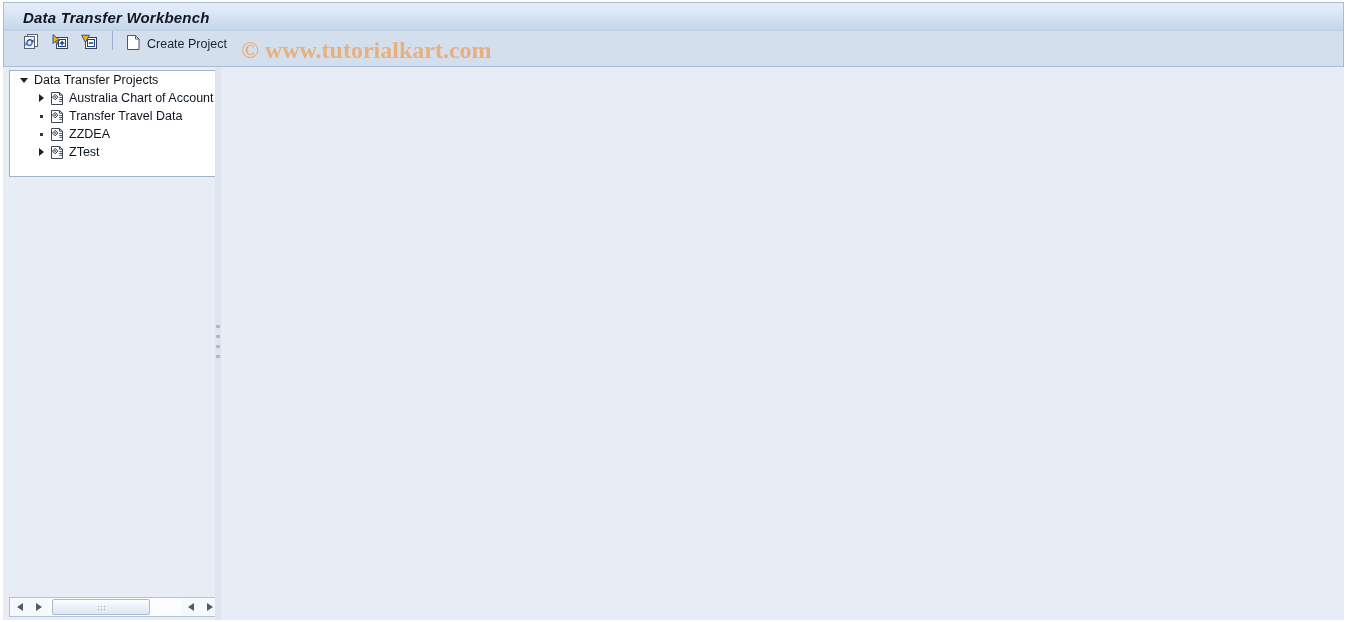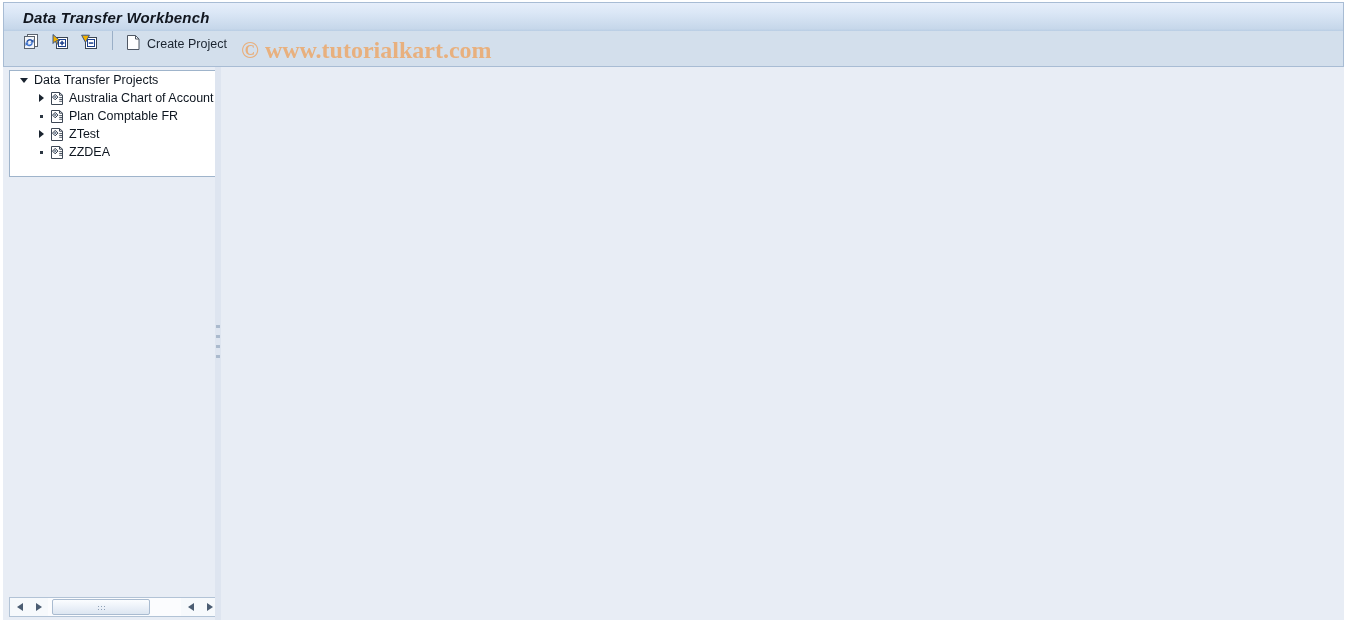--- a/index.html
+++ b/index.html
@@ -394,73 +394,73 @@
               <path d="M5.2 3.4 L7.9 6.1 L5.2 8.8 L2.5 6.1 Z" fill="#f2f5f9" stroke="#2b3646" stroke-width="1" stroke-linejoin="round"></path>
               <circle cx="5.2" cy="6.1" r="1.1" fill="#6d7a8c"></circle>
               <rect x="9.2" y="6.2" width="3.1" height="0.9" fill="#3c4654"></rect>
               <rect x="9.2" y="8.0" width="3.1" height="0.9" fill="#3c4654"></rect>
               <rect x="9.2" y="9.8" width="3.1" height="0.9" fill="#3c4654"></rect>
             </svg>
           </span>
           <span class="tree-label">Australia Chart of Account</span>
         </div>
 
-
         <div class="tree-row child">
           <span class="twisty">
             <span class="leaf-dot"></span>
           </span>
           <span class="node-icon">
             <svg width="15" height="15" viewBox="0 0 15 15">
               <path d="M1.5 1.5 L9.5 1.5 L12.5 4.2 L12.5 13.5 L1.5 13.5 Z" fill="#ffffff" stroke="#3c4654" stroke-width="1" stroke-linejoin="round"></path>
               <path d="M9.5 1.5 L9.5 4.2 L12.5 4.2" fill="none" stroke="#3c4654" stroke-width="1"></path>
               <path d="M5.2 3.4 L7.9 6.1 L5.2 8.8 L2.5 6.1 Z" fill="#f2f5f9" stroke="#2b3646" stroke-width="1" stroke-linejoin="round"></path>
               <circle cx="5.2" cy="6.1" r="1.1" fill="#6d7a8c"></circle>
               <rect x="9.2" y="6.2" width="3.1" height="0.9" fill="#3c4654"></rect>
               <rect x="9.2" y="8.0" width="3.1" height="0.9" fill="#3c4654"></rect>
               <rect x="9.2" y="9.8" width="3.1" height="0.9" fill="#3c4654"></rect>
             </svg>
           </span>
-          <span class="tree-label">Plan Comptable FR</span>
-        </div>
+          <span class="tree-label">Transfer Travel Data</span>
+        </div>
+
 
         <div class="tree-row child">
           <span class="twisty">
-            <span class="tri-right"></span>
+            <span class="leaf-dot"></span>
           </span>
           <span class="node-icon">
             <svg width="15" height="15" viewBox="0 0 15 15">
               <path d="M1.5 1.5 L9.5 1.5 L12.5 4.2 L12.5 13.5 L1.5 13.5 Z" fill="#ffffff" stroke="#3c4654" stroke-width="1" stroke-linejoin="round"></path>
               <path d="M9.5 1.5 L9.5 4.2 L12.5 4.2" fill="none" stroke="#3c4654" stroke-width="1"></path>
               <path d="M5.2 3.4 L7.9 6.1 L5.2 8.8 L2.5 6.1 Z" fill="#f2f5f9" stroke="#2b3646" stroke-width="1" stroke-linejoin="round"></path>
               <circle cx="5.2" cy="6.1" r="1.1" fill="#6d7a8c"></circle>
               <rect x="9.2" y="6.2" width="3.1" height="0.9" fill="#3c4654"></rect>
               <rect x="9.2" y="8.0" width="3.1" height="0.9" fill="#3c4654"></rect>
               <rect x="9.2" y="9.8" width="3.1" height="0.9" fill="#3c4654"></rect>
             </svg>
           </span>
-          <span class="tree-label">ZTest</span>
+          <span class="tree-label">ZZDEA</span>
         </div>
 
         <div class="tree-row child">
           <span class="twisty">
-            <span class="leaf-dot"></span>
+            <span class="tri-right"></span>
           </span>
           <span class="node-icon">
             <svg width="15" height="15" viewBox="0 0 15 15">
               <path d="M1.5 1.5 L9.5 1.5 L12.5 4.2 L12.5 13.5 L1.5 13.5 Z" fill="#ffffff" stroke="#3c4654" stroke-width="1" stroke-linejoin="round"></path>
               <path d="M9.5 1.5 L9.5 4.2 L12.5 4.2" fill="none" stroke="#3c4654" stroke-width="1"></path>
               <path d="M5.2 3.4 L7.9 6.1 L5.2 8.8 L2.5 6.1 Z" fill="#f2f5f9" stroke="#2b3646" stroke-width="1" stroke-linejoin="round"></path>
               <circle cx="5.2" cy="6.1" r="1.1" fill="#6d7a8c"></circle>
               <rect x="9.2" y="6.2" width="3.1" height="0.9" fill="#3c4654"></rect>
               <rect x="9.2" y="8.0" width="3.1" height="0.9" fill="#3c4654"></rect>
               <rect x="9.2" y="9.8" width="3.1" height="0.9" fill="#3c4654"></rect>
             </svg>
           </span>
-          <span class="tree-label">ZZDEA</span>
+          <span class="tree-label">ZTest</span>
         </div>
 
       </div>
 
       <div class="hscroll">
         <div class="sb-arrow">
           <span class="sb-left"></span>
         </div>
         <div class="sb-arrow">
           <span class="sb-right"></span>

